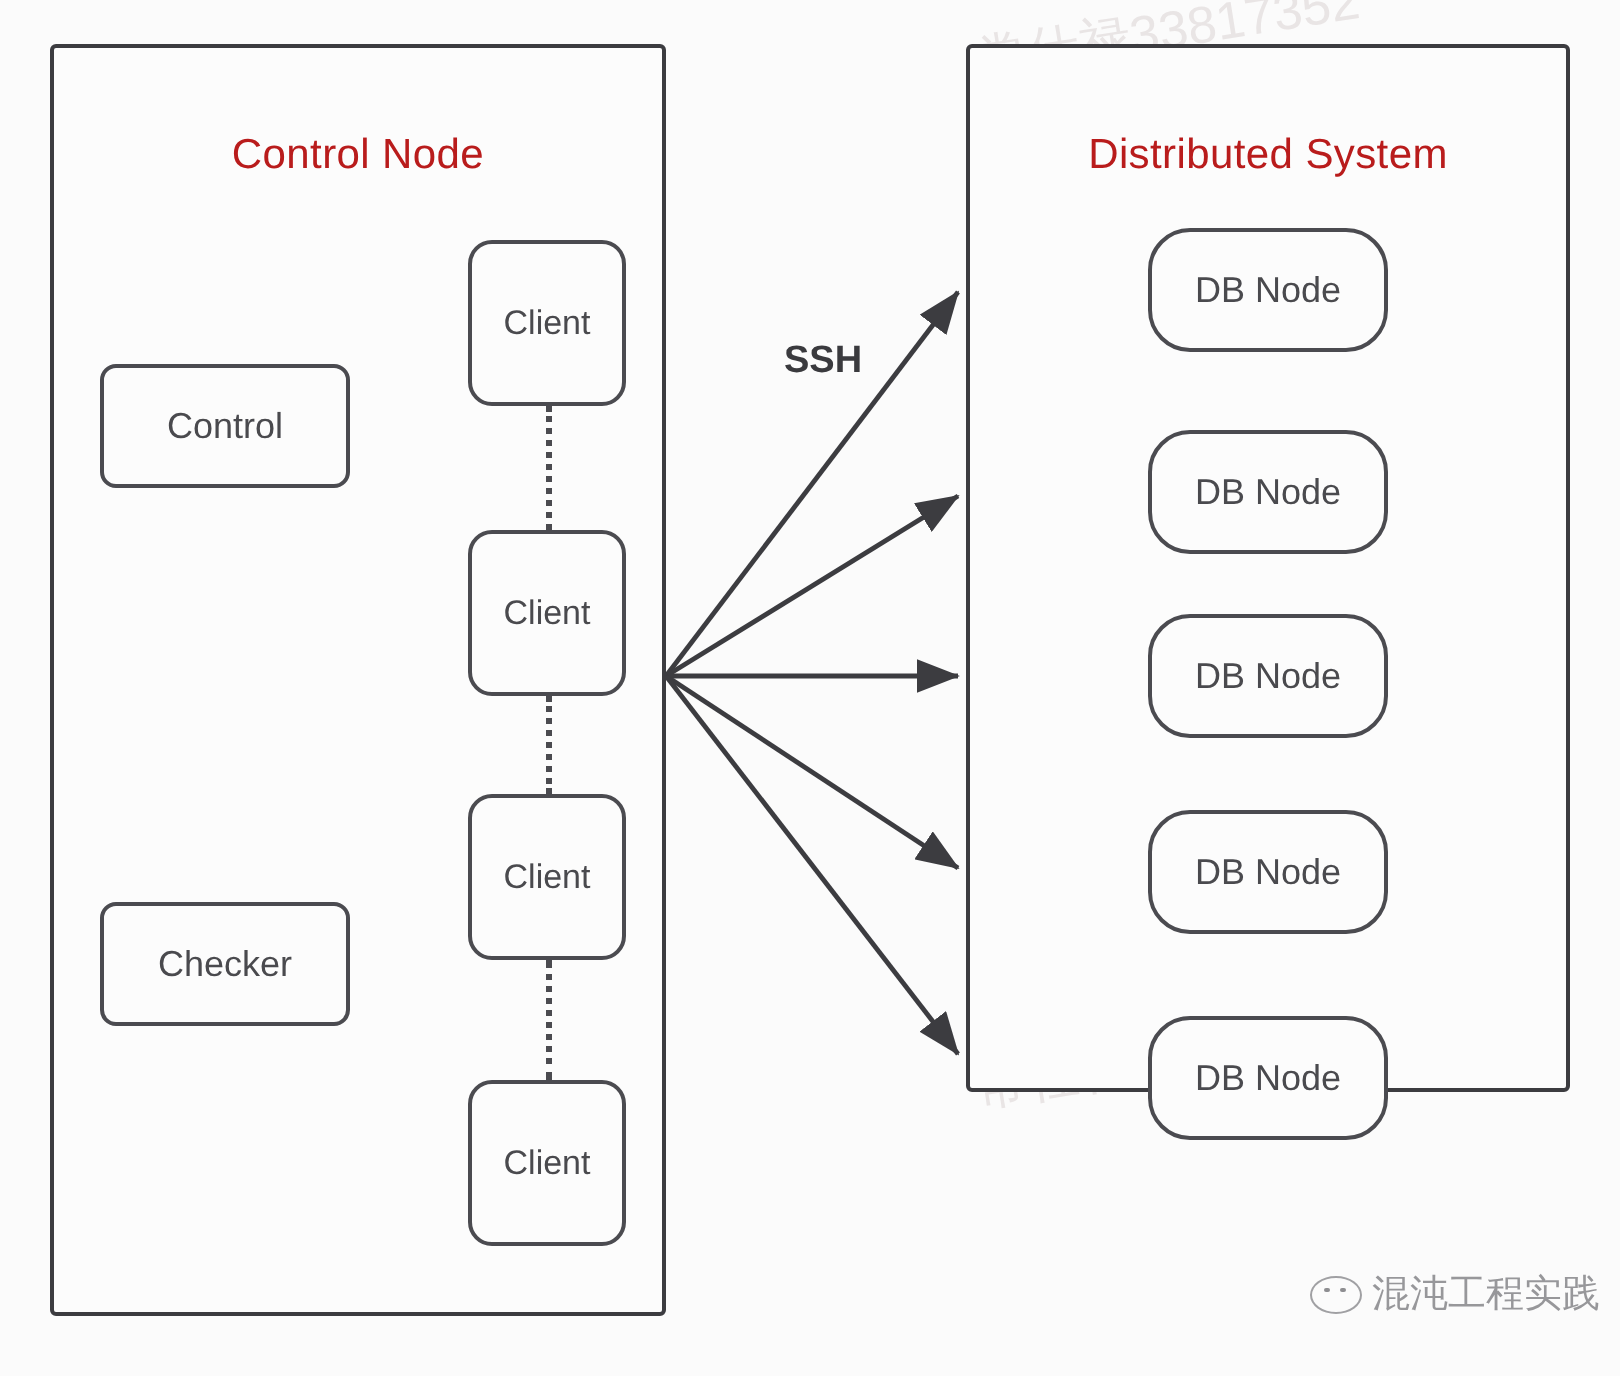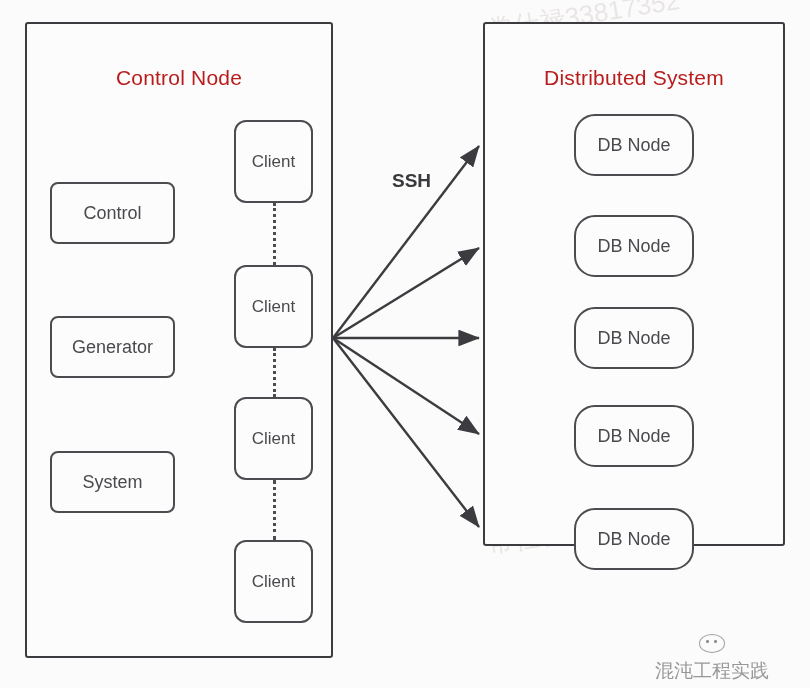--- a/index.html
+++ b/index.html
@@ -129,25 +129,22 @@
 
   <div class="watermark" style="left:487px; top:512px;">常仕禄33817352</div>
 
   <div class="container-box" style="left:25px; top:22px; width:308px; height:636px;">
     <div class="container-title" style="top:42px;">Control Node</div>
   </div>
 
   <div class="node-box" style="left:50px; top:182px; width:125px; height:62px;">
     <span>Control</span>
   </div>
-  <div class="node-box" style="left:50px; top:316px; width:125px; height:62px;">
-    <span>Generator</span>
-  </div>
   <div class="node-box" style="left:50px; top:451px; width:125px; height:62px;">
-    <span>System</span>
+    <span>Checker</span>
   </div>
 
   <div class="dotted-link" style="left:273px; top:203px; height:62px;"></div>
   <div class="dotted-link" style="left:273px; top:348px; height:49px;"></div>
   <div class="dotted-link" style="left:273px; top:480px; height:60px;"></div>
 
   <div class="node-box client" style="left:234px; top:120px; width:79px; height:83px;">
     <span>Client</span>
   </div>
   <div class="node-box client" style="left:234px; top:265px; width:79px; height:83px;">
@@ -190,18 +187,18 @@
       <line x1="333" y1="338" x2="479" y2="146"></line>
       <line x1="333" y1="338" x2="479" y2="248"></line>
       <line x1="333" y1="338" x2="479" y2="338"></line>
       <line x1="333" y1="338" x2="479" y2="434"></line>
       <line x1="333" y1="338" x2="479" y2="527"></line>
     </g>
   </svg>
 
   <div class="edge-label" style="left:376px; top:170px;margin-left:16px;">SSH</div>
 
-  <div class="wm-logo" style="left:655px; top:634px;flex-direction:column;">
+  <div class="wm-logo" style="left:655px; top:634px;">
     <span class="bubble"></span>
     <span>混沌工程实践</span>
   </div>
 
 </div>
 
 </body></html>

